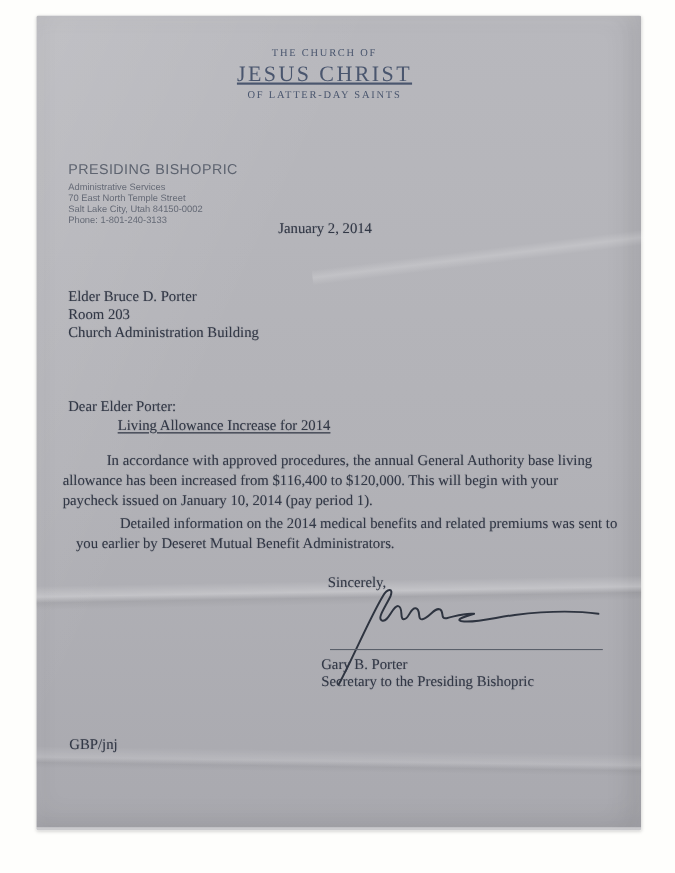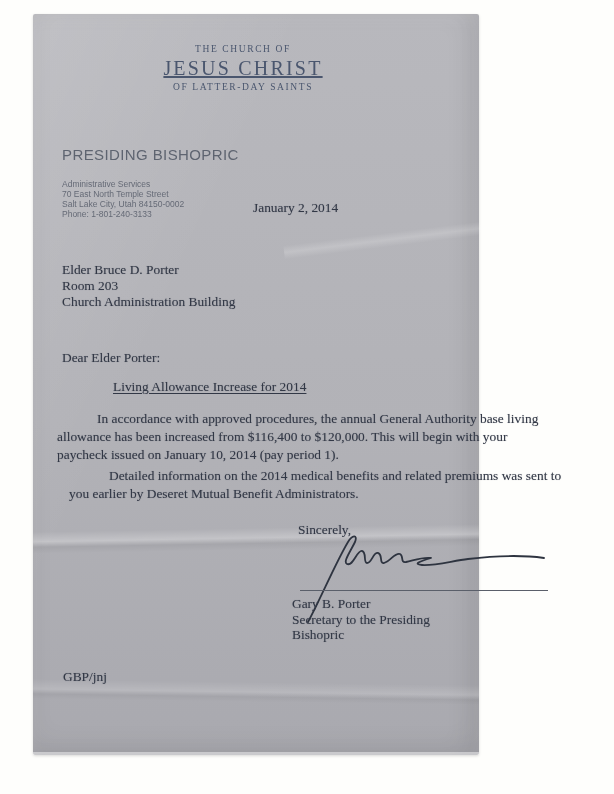--- a/index.html
+++ b/index.html
@@ -1,19 +1,19 @@
 <!DOCTYPE html>
 <html><head>
 <meta charset="utf-8">
 <style>
   html,body{margin:0;padding:0;background:#ffffff;}
   .stage{position:relative;width:614px;height:794px;background:#fefefc;overflow:hidden;
          font-family:"Liberation Serif", serif;}
   
-  .paper{position:absolute;left:33px;top:14px;width:446px;height:741px;
+  .paper{position:absolute;left:33px;top:14px;width:550px;height:741px;
          background:
            linear-gradient(115deg, rgba(255,255,255,0.12), rgba(255,255,255,0) 35%),
            linear-gradient(180deg,#b8b8bd 0%,#b2b2b7 55%,#a9a9af 100%);
          box-shadow: inset -14px 0 22px rgba(0,0,0,0.06),
                      inset 0 -12px 24px rgba(0,0,0,0.05),
                      inset 0 6px 14px rgba(255,255,255,0.10),
                      0 1px 3px rgba(0,0,0,0.15);
          border-radius:2px;}
   .crease{position:absolute;pointer-events:none;}
   .crease.c1{left:0;top:514px;width:100%;height:22px;
@@ -30,29 +30,29 @@
 
   
   .church-header{position:absolute;left:-13px;right:13px;top:30px;text-align:center;
       color:#4a566e;}
   .church-header .small-caps{font-size:9.5px;letter-spacing:1.6px;}
   .church-header .big{font-size:20px;letter-spacing:2.2px;margin:3px 0 2px 0;text-decoration:underline;}
 
   
   .sender{position:absolute;left:29px;top:132px;font-family:"Liberation Sans",sans-serif;
       color:#656a76;}
-  .sender .dept{font-size:15px;letter-spacing:0.4px;margin-bottom:16px;color:#5e6470;}
+  .sender .dept{font-size:13px;letter-spacing:0.4px;margin-bottom:4px;color:#5e6470;}
   .sender .line{font-size:8.5px;line-height:10px;}
 
   .typed{color:#323846;text-shadow:0 0 1px rgba(45,52,66,0.35);font-size:13.4px;}
 
   .date{position:absolute;left:220px;top:186px;font-family:Liberation Serif, serif;}
   .recipient{position:absolute;left:29px;top:248px;line-height:16px;}
-  .salutation{position:absolute;left:29px;top:336px;}
-  .subject{position:absolute;left:80px;top:365px;}
+  .salutation{position:absolute;left:29px;top:348px;}
+  .subject{position:absolute;left:74px;top:365px;}
   .subject span{text-decoration:underline;text-underline-offset:2px;}
   .para{position:absolute;left:24px;width:504px;line-height:18px;text-indent:40px;}
   .para.p1{top:396px;}
   .para.p2{top:453px;margin-left:12px;}
   .closing{position:absolute;left:265px;top:508px;}
 
   .sig-svg{position:absolute;left:245px;top:516px;pointer-events:none;}
   .sig-line{position:absolute;left:267px;top:576px;width:248px;height:1px;background:#5a5f6a;}
   .signer{position:absolute;left:259px;top:582px;line-height:15.5px;}
   .reference{position:absolute;left:30px;top:655px;text-align:center;}

